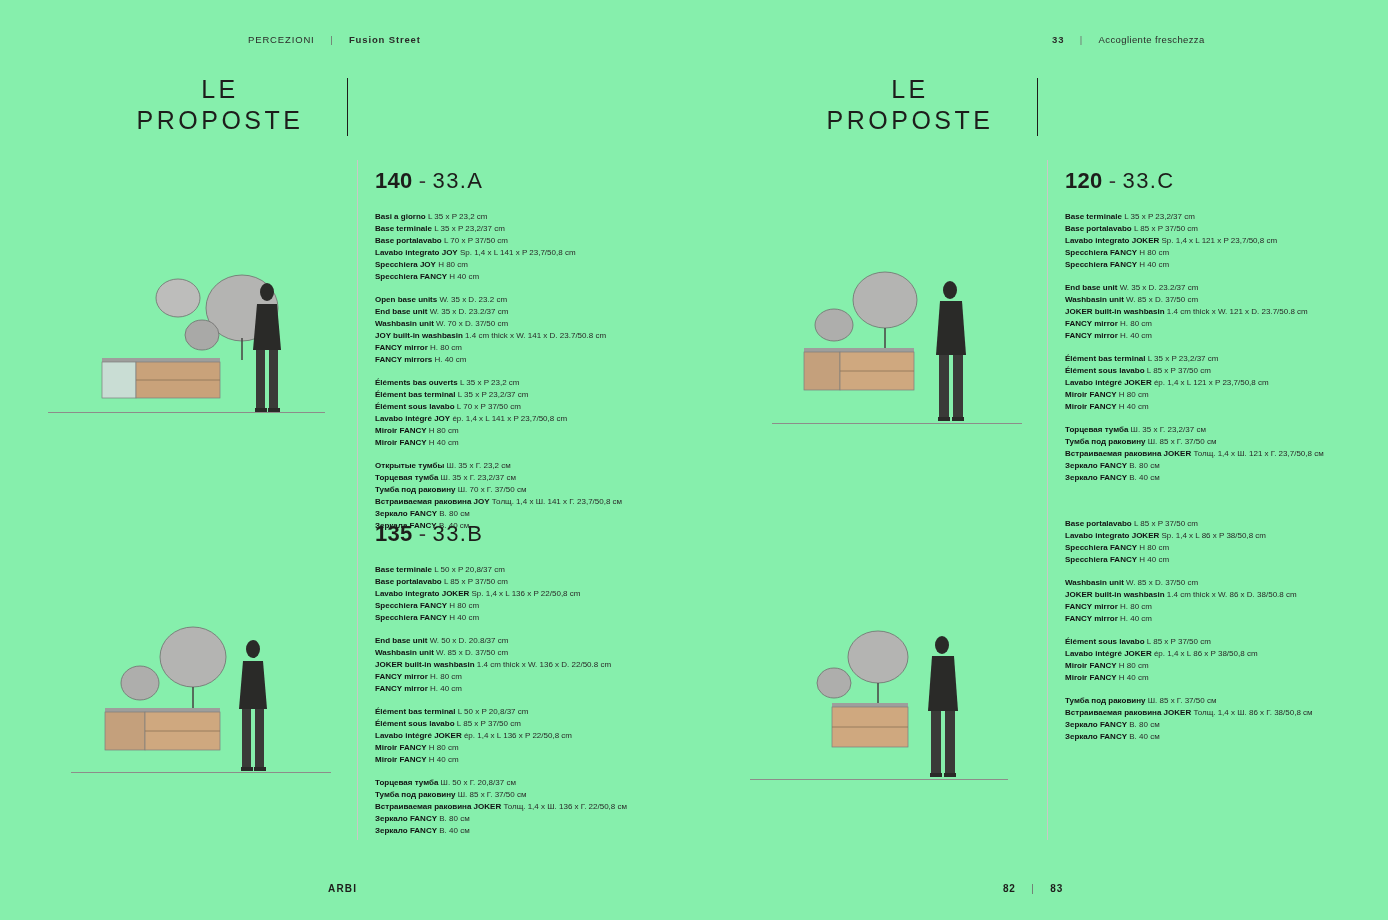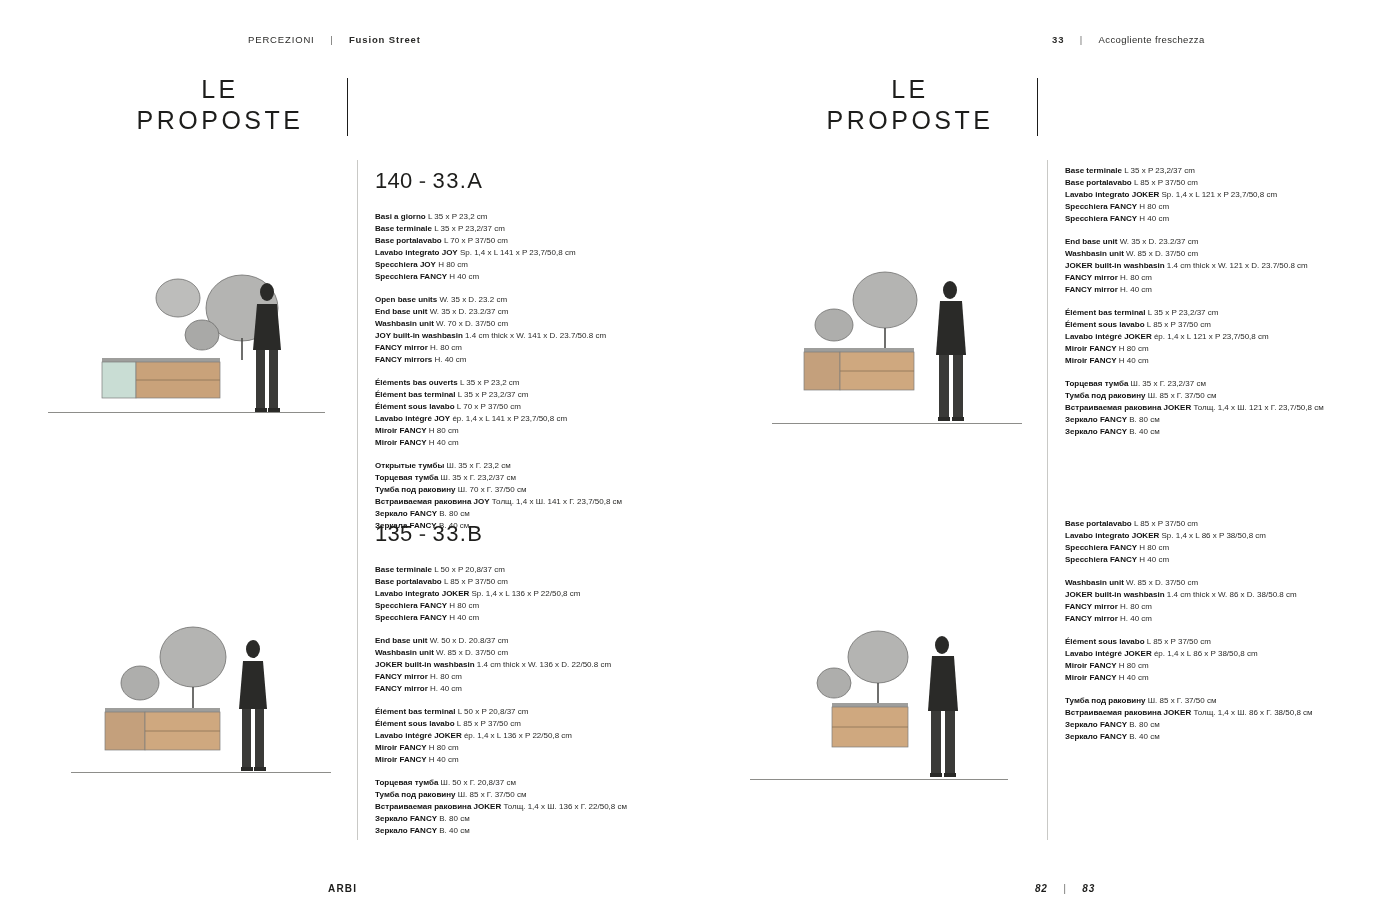--- a/index.html
+++ b/index.html
@@ -11,21 +11,21 @@
     width: 1388px;
     height: 920px;
     font-family: "Liberation Sans", sans-serif;
     color: #1d1d1b;
     position: relative;
     overflow: hidden;
   }
   .page {
     position: absolute;
     inset: 0;
-    background: #ffffff;
+    background: #86efac;
   }
   
   .runhead {
     position: absolute;
     top: 34px;
     font-size: 9.5px;
     letter-spacing: 0.09em;
     color: #2b2b29;
   }
   .runhead-left { left: 248px; }
@@ -71,21 +71,21 @@
     font-size: 8px;
     line-height: 1.45;
   }
   .block .title {
     font-size: 22px;
     letter-spacing: 0.01em;
     margin: 0 0 14px 0;
     color: #1d1d1b;
   }
   .block .title .num {
-    font-weight: normal;
+    font-weight: bold;
   }
   .block .title .dash {
     font-weight: 300;
     color: #3a3a38;
   }
   .block .title .code {
     font-weight: 300;
     letter-spacing: 0.06em;
   }
   .specs {
@@ -118,21 +118,21 @@
   
   .footer {
     position: absolute;
     bottom: 26px;
     font-size: 10px;
     letter-spacing: 0.12em;
     font-weight: bold;
     color: #1d1d1b;
   }
   .footer-brand { left: 328px; }
-  .footer-pages { left: 1035px; font-weight: bold; letter-spacing: 0.08em; font-style: italic; }
+  .footer-pages { left: 1003px; font-weight: bold; letter-spacing: 0.08em; }
   .footer-pages .sep { display:inline-block; padding: 0 12px; color:#6e6e6c; font-weight: normal; }
 </style>
 </head>
 <body>
 
 <div class="page">
 
   <div class="runhead runhead-left">
     <span>PERCEZIONI</span>
     <span class="sep">|</span>
@@ -305,20 +305,25 @@
         <rect x="149" y="100" width="10" height="62" fill="#3a3a38"></rect>
         <rect x="163" y="100" width="10" height="62" fill="#3a3a38"></rect>
         <rect x="148" y="162" width="12" height="4"></rect>
         <rect x="162" y="162" width="12" height="4"></rect>
       </g>
     </svg>
     <div class="floorline" style="left:-18px; top:168px; width:250px;"></div>
   </div>
 
   <div class="block" style="left:1065px; top:165px; width:290px;">
+    <div class="title">
+      <span class="num">120</span>
+      <span class="dash">-</span>
+      <span class="code">33.C</span>
+    </div>
 
     <ul class="specs">
       <li><b>Base terminale</b> <span>L 35 x P 23,2/37 cm</span></li>
       <li><b>Base portalavabo</b> <span>L 85 x P 37/50 cm</span></li>
       <li><b>Lavabo integrato JOKER</b> <span>Sp. 1,4 x L 121 x P 23,7/50,8 cm</span></li>
       <li><b>Specchiera FANCY</b> <span>H 80 cm</span></li>
       <li><b>Specchiera FANCY</b> <span>H 40 cm</span></li>
     </ul>
 
     <ul class="specs">

